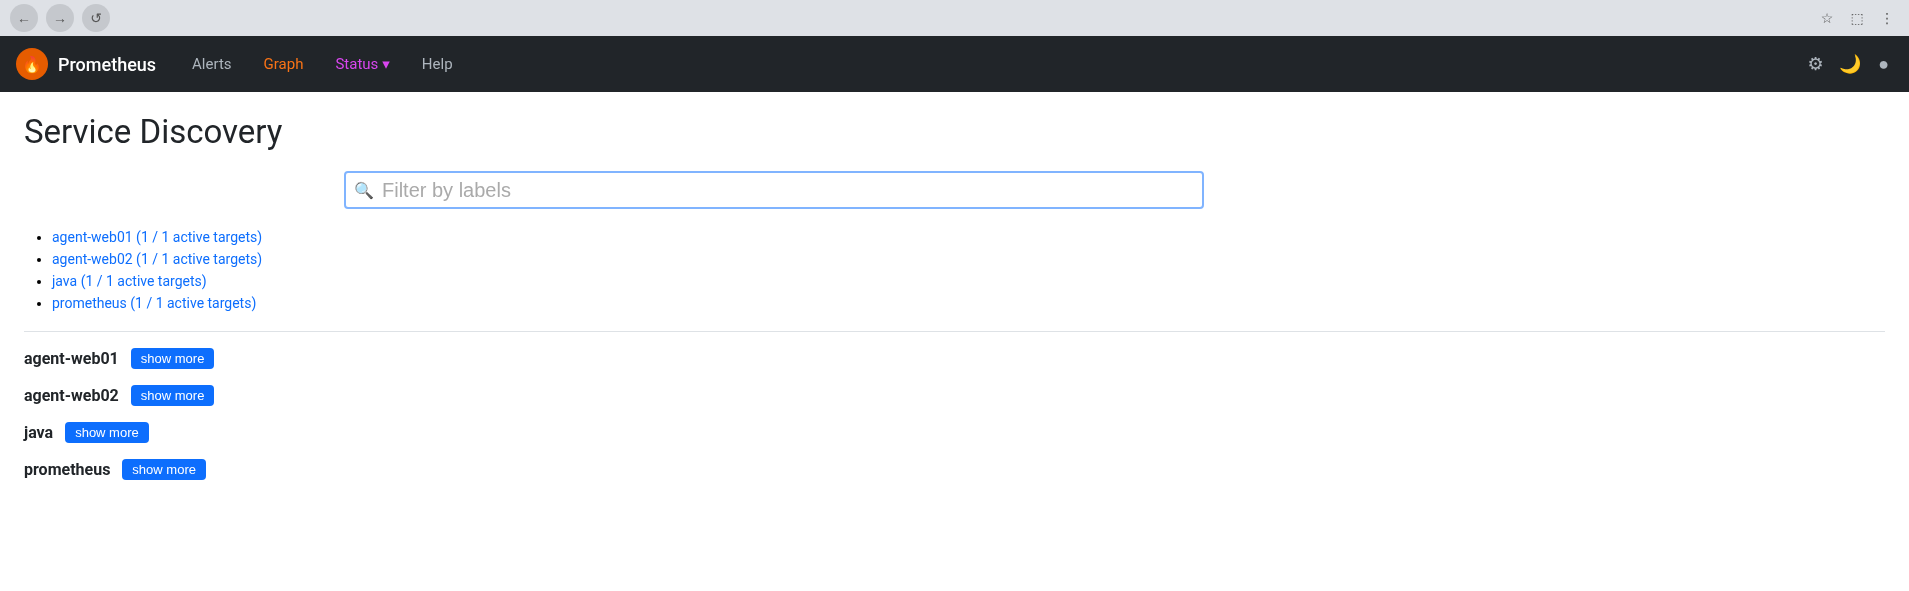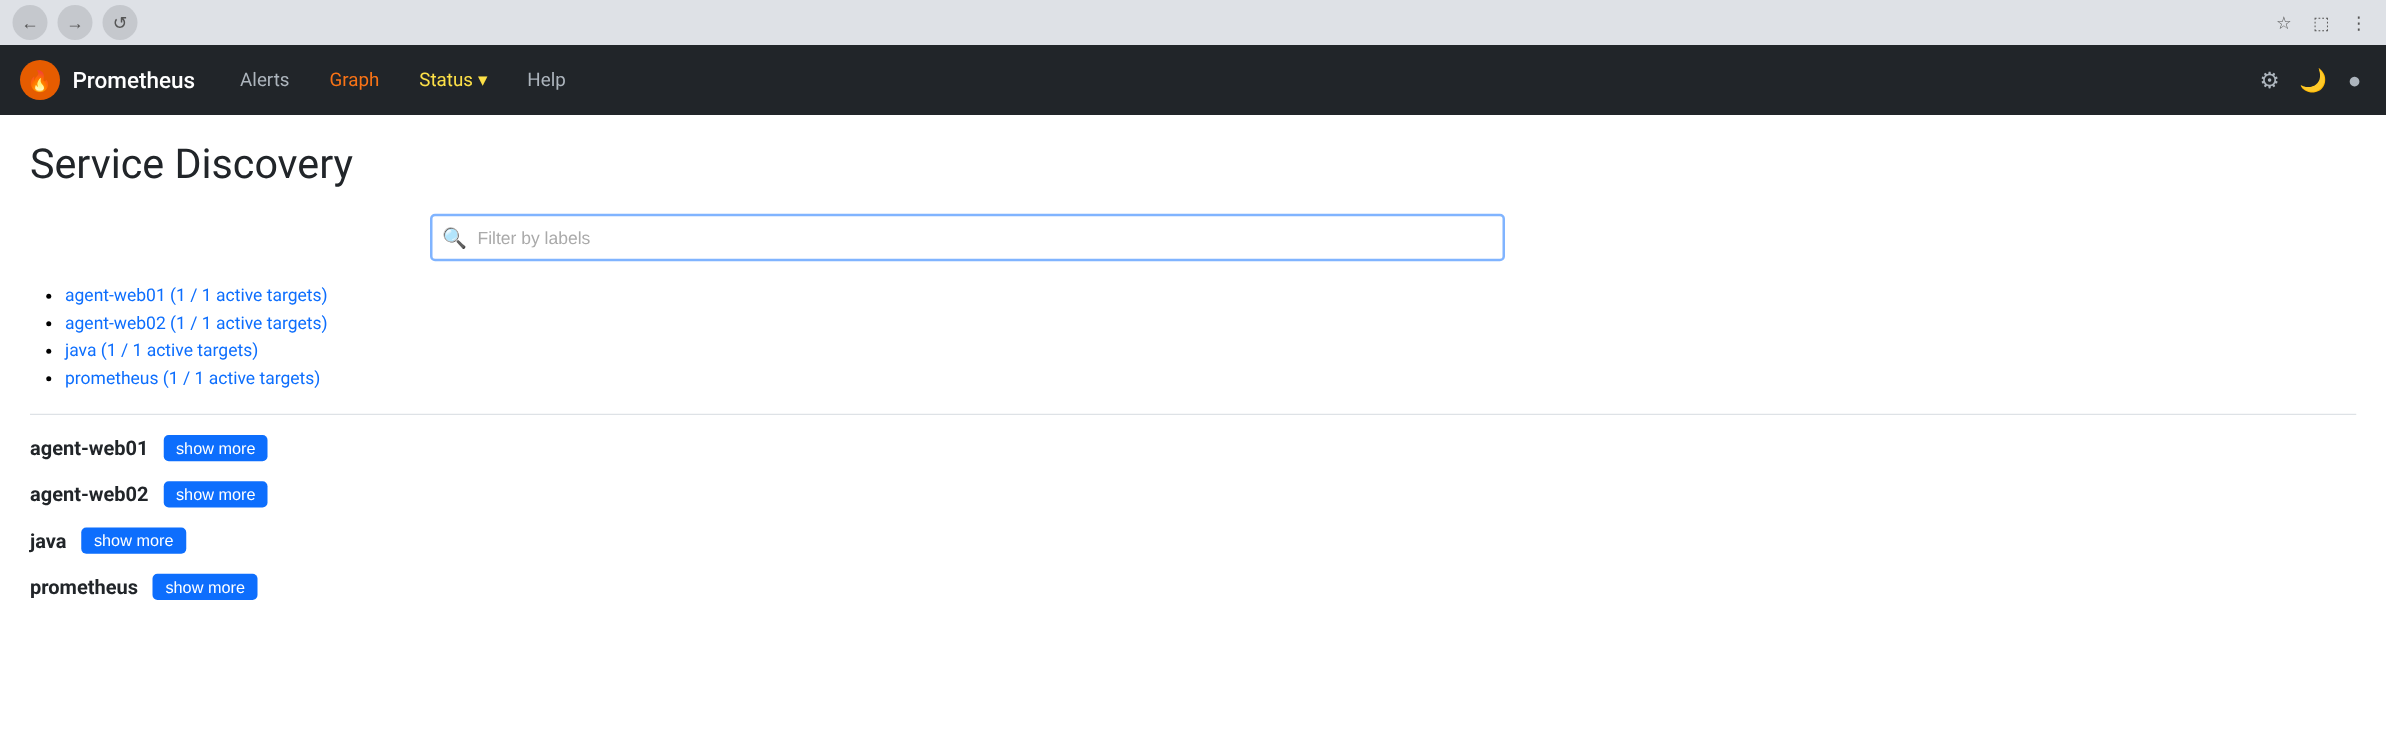--- a/index.html
+++ b/index.html
@@ -87,21 +87,21 @@
       padding: 8px 12px;
       font-size: 15px;
       border-radius: 4px;
       cursor: pointer;
     }
     .nav-link.active { color: #f97316; }
     .nav-dropdown {
       display: flex;
       align-items: center;
       gap: 4px;
-      color: #fde047;
+      color: #d946ef;
       padding: 8px 12px;
       cursor: pointer;
       font-size: 15px;
     }
     .navbar-right {
       margin-left: auto;
       display: flex;
       align-items: center;
       gap: 8px;
     }
@@ -143,21 +143,21 @@
       display: flex;
       align-items: center;
       width: 860px;
     }
     .filter-input {
       width: 100%;
       height: 38px;
       border: 2px solid #80b4ff;
       border-radius: 4px;
       padding: 0 12px 0 36px;
-      font-size: 14px;
+      font-size: 20px;
       color: #495057;
       outline: none;
     }
     .filter-input::placeholder { color: #aaa; }
 
     
     .service-list {
       margin-bottom: 20px;
       padding-left: 8px;
     }

